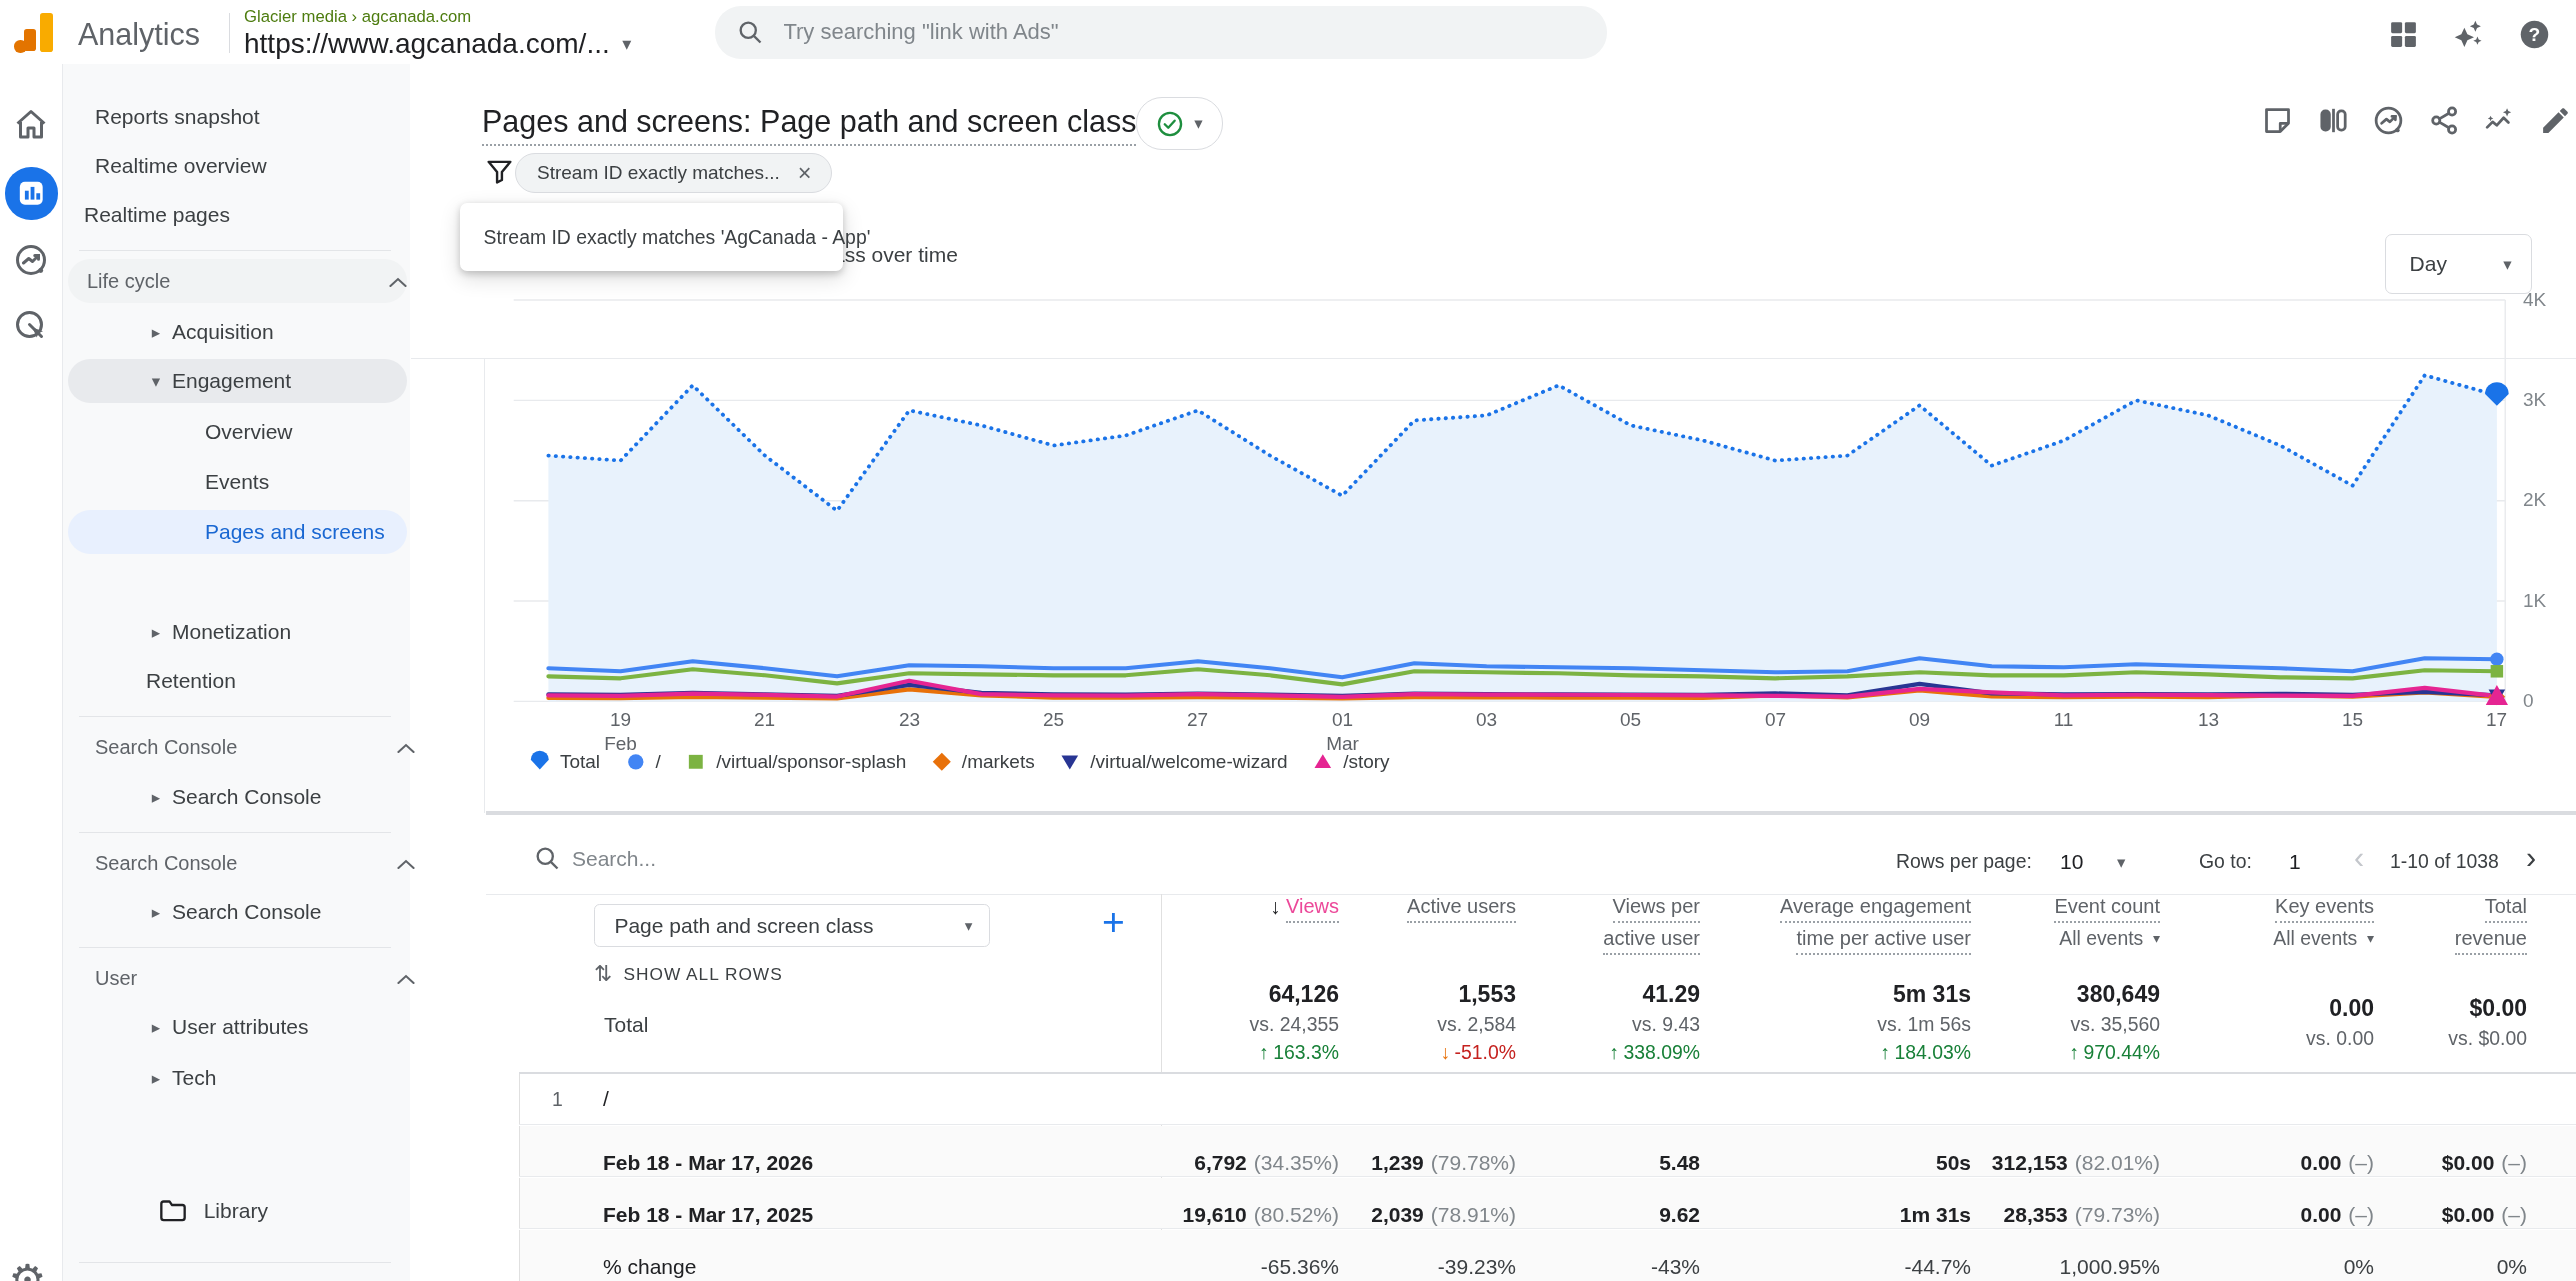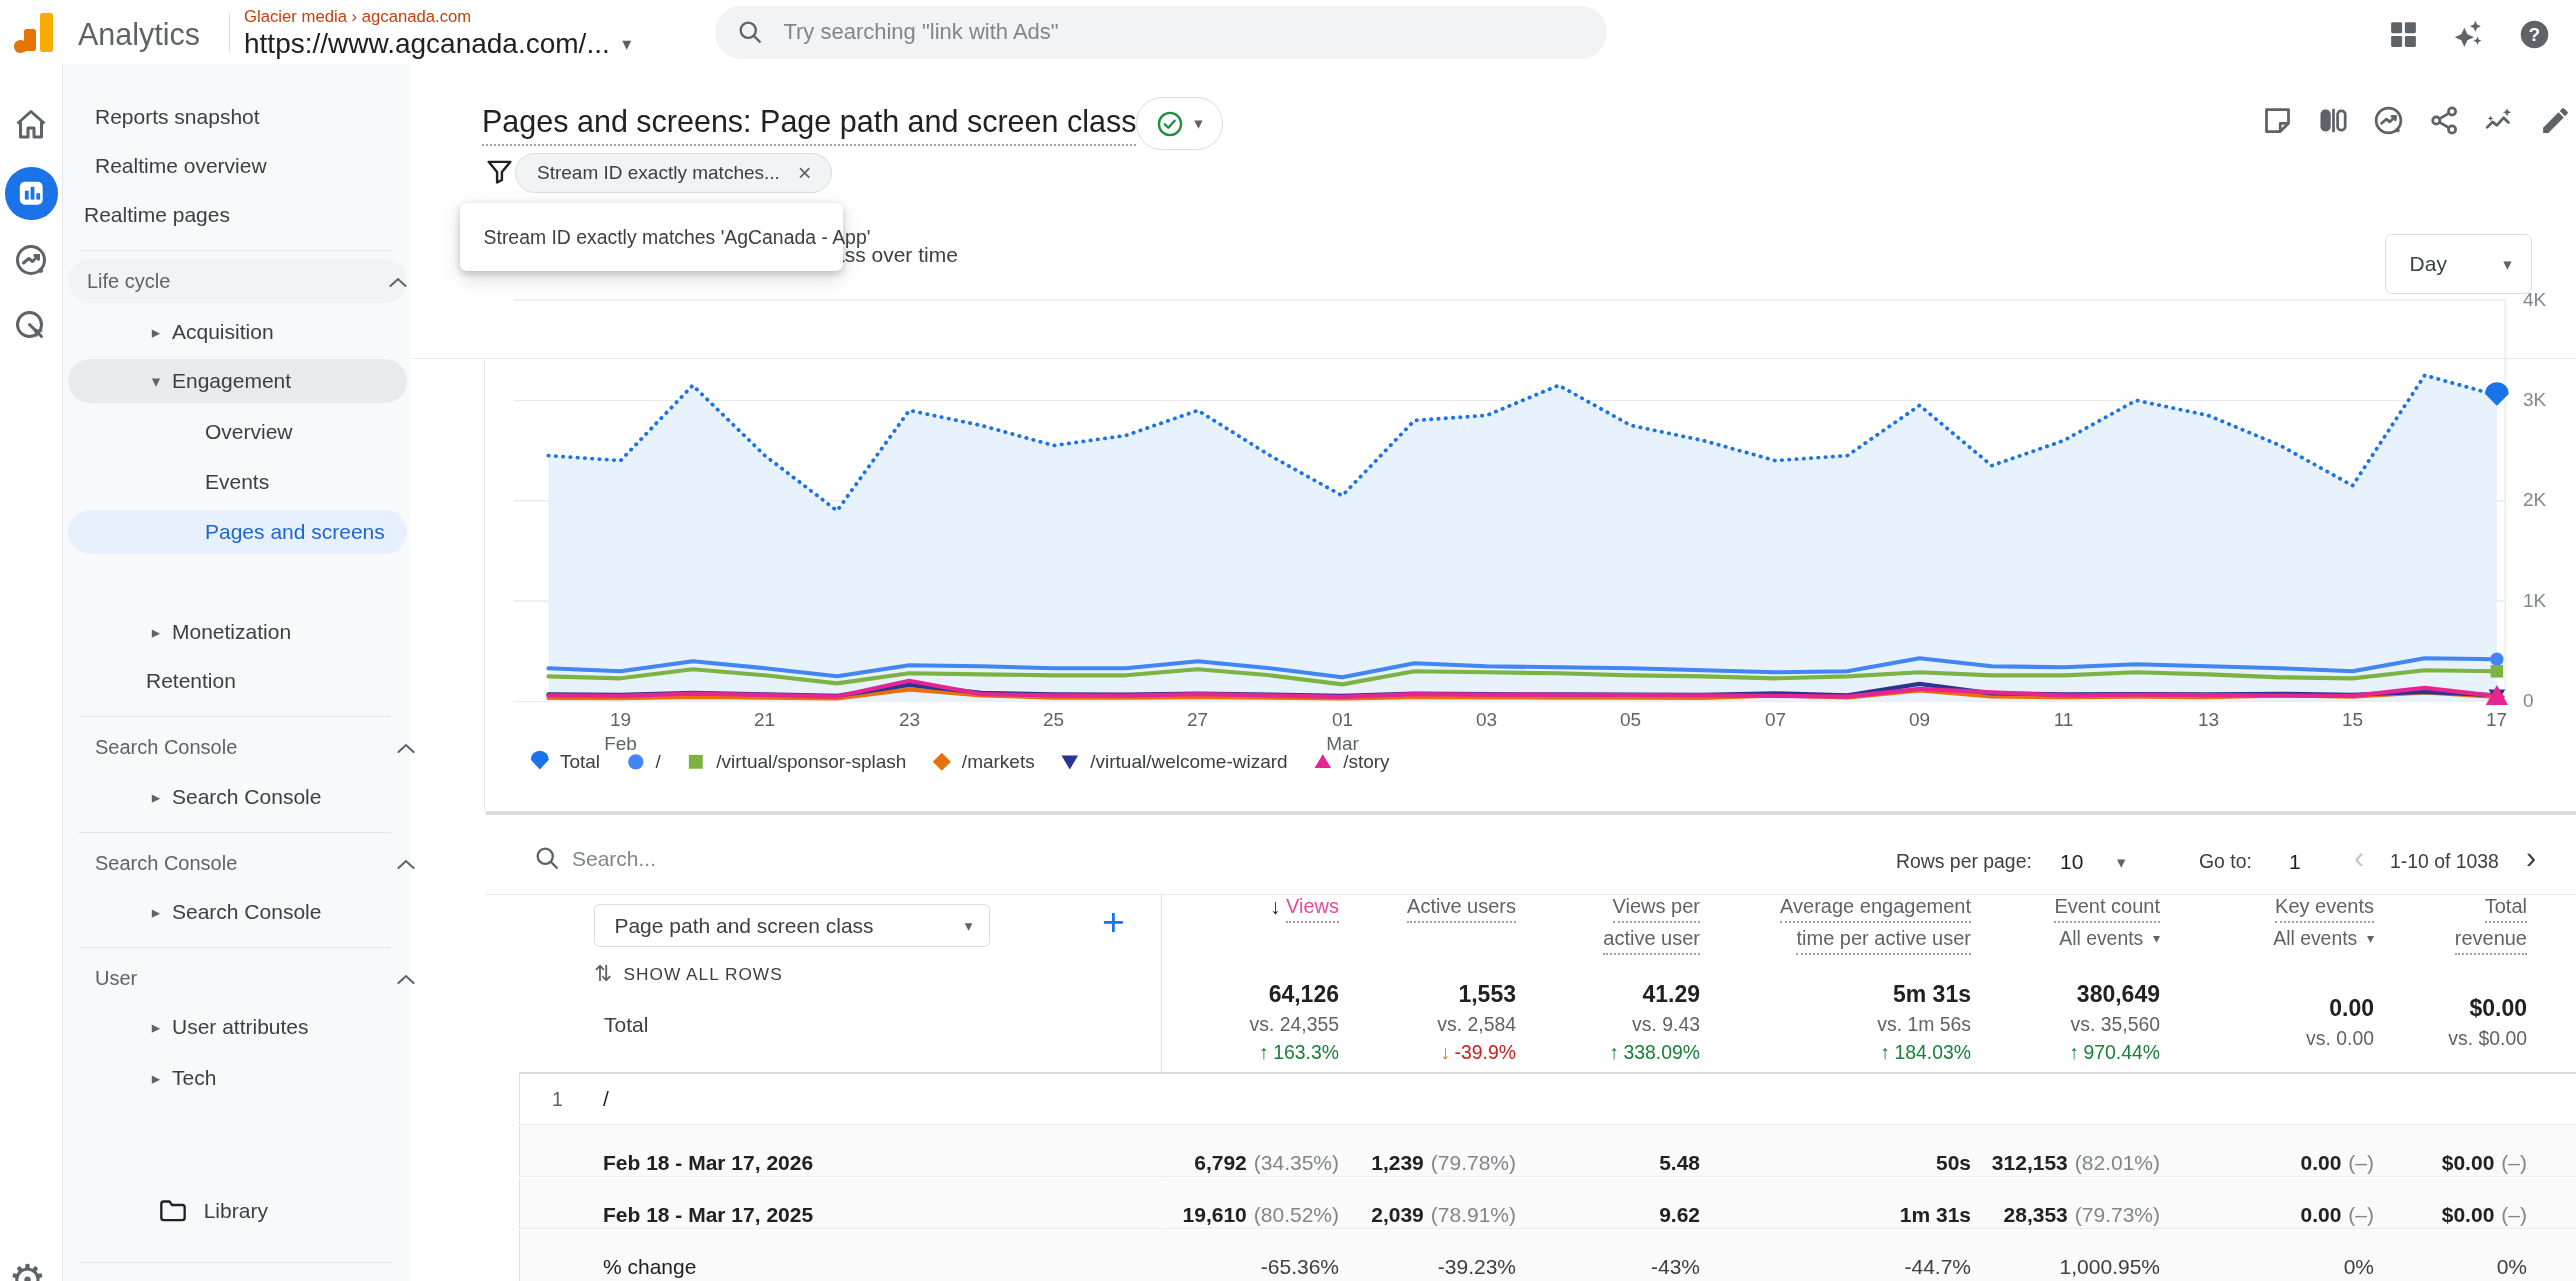--- a/index.html
+++ b/index.html
@@ -3,21 +3,21 @@
 <meta charset="utf-8">
 <style>
   html,body{margin:0;padding:0;background:#fff;}
   #screen{position:relative;width:2576px;height:1281px;overflow:hidden;
     font-family:"Liberation Sans","DejaVu Sans",sans-serif;color:#202124;background:#fff;}
   
   #appbar{position:absolute;left:0;top:0;width:2576px;height:64px;background:#fff;z-index:30;}
   .ga-bar{position:absolute;border-radius:2.8px;}
   #product-name{position:absolute;left:78px;top:16.7px;font-size:30.5px;color:#5f6368;}
   #appbar-divider{position:absolute;left:229px;top:12.5px;width:1.4px;height:40px;background:#dadce0;}
-  #breadcrumb{position:absolute;left:244px;top:7px;font-size:16.7px;color:#c2410c;}
+  #breadcrumb{position:absolute;left:244px;top:7px;font-size:16.7px;color:#4d7c0f;}
   #property{position:absolute;left:244px;top:28px;font-size:28px;color:#202124;display:flex;align-items:center;gap:12.5px;}
   #property .caret{font-size:18px;color:#5f6368;}
   #global-search{position:absolute;left:715px;top:5.6px;width:892px;height:53px;border-radius:26px;
     background:#f1f3f4;display:flex;align-items:center;gap:19.4px;padding-left:21px;box-sizing:border-box;}
   #global-search .ph{font-size:22px;color:#80868b;}
   .appbar-ic{position:absolute;top:18px;width:33px;height:33px;color:#5f6368;}
   
   #rail{position:absolute;left:0;top:64px;width:62px;height:1217px;background:#fff;border-right:1.4px solid #e8eaed;z-index:20;}
   .rail-ic{position:absolute;left:13px;width:36px;height:36px;color:#5f6368;}
   #rail-active{position:absolute;left:4.9px;top:103px;width:53px;height:53px;border-radius:26px;background:#1a73e8;}
@@ -511,21 +511,21 @@
           <div class="tot-chg chg-up">
             <span class="arr">↑</span>
             <span>163.3%</span>
           </div>
         </div>
         <div class="tot-cell" style="right: 1060px; top: 915px;">
           <div class="tot-val">1,553</div>
           <div class="tot-vs">vs. 2,584</div>
           <div class="tot-chg chg-down">
             <span class="arr">↓</span>
-            <span>-39.9%</span>
+            <span>-51.0%</span>
           </div>
         </div>
         <div class="tot-cell" style="right: 876px; top: 915px;">
           <div class="tot-val">41.29</div>
           <div class="tot-vs">vs. 9.43</div>
           <div class="tot-chg chg-up">
             <span class="arr">↑</span>
             <span>338.09%</span>
           </div>
         </div>

